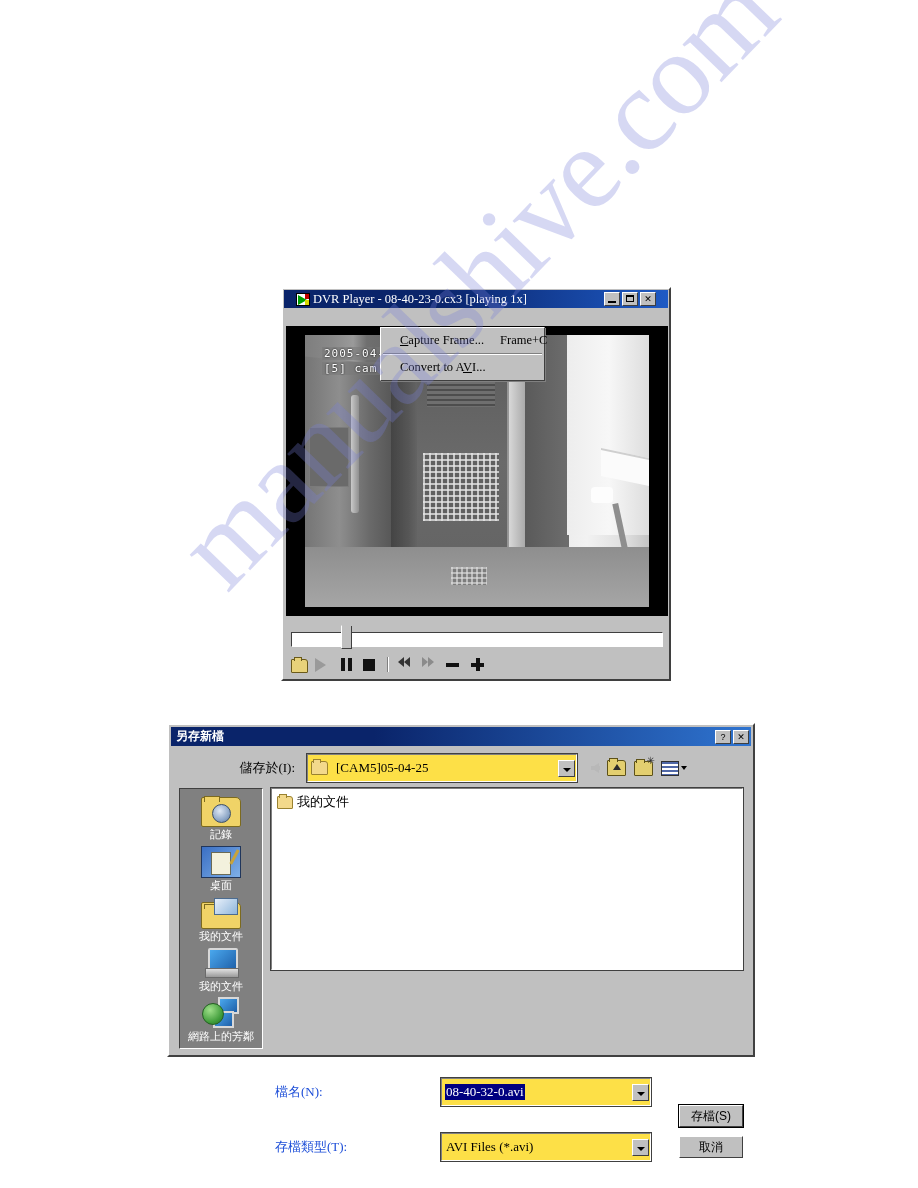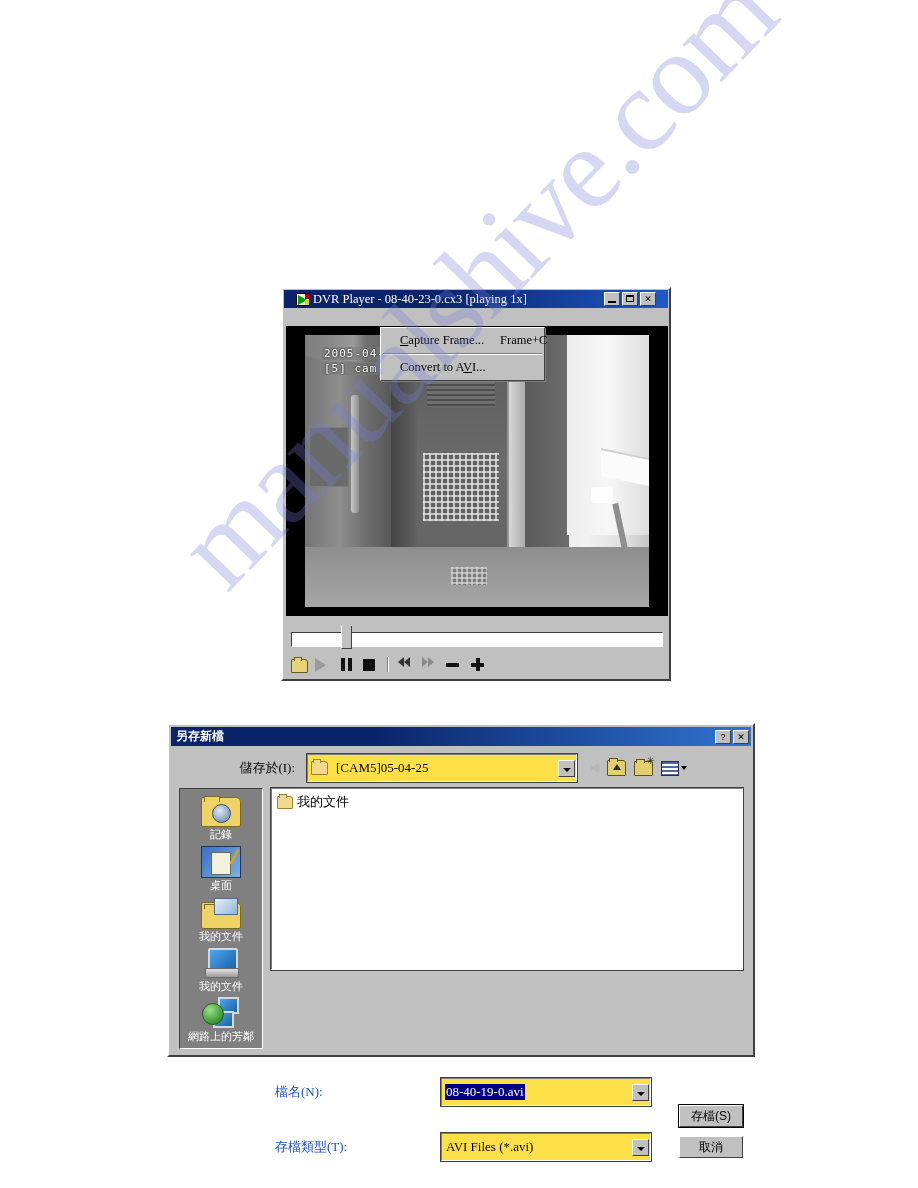--- a/index.html
+++ b/index.html
@@ -805,21 +805,21 @@
         <span class="file-folder-icon"></span>
         <span>我的文件</span>
       </div>
     </div>
   </div>
 
   <div id="dlg-bottom">
     <div class="bottom-row">
       <div class="bottom-label" style="text-align:left;padding-left:96px;width:204px;">檔名(N):</div>
       <div class="combo bottom-combo">
-        <div class="cval selected">08-40-19-0.avi</div>
+        <div class="cval selected">08-40-32-0.avi</div>
         <div style="flex:1 1 auto;"></div>
         <div class="combo-arrow"></div>
       </div>
       <div class="dlg-btn default">存檔(S)</div>
     </div>
     <div class="bottom-row">
       <div class="bottom-label" style="text-align:left;padding-left:96px;width:204px;">存檔類型(T):</div>
       <div class="combo bottom-combo">
         <div class="cval">AVI Files (*.avi)</div>
         <div class="combo-arrow"></div>

